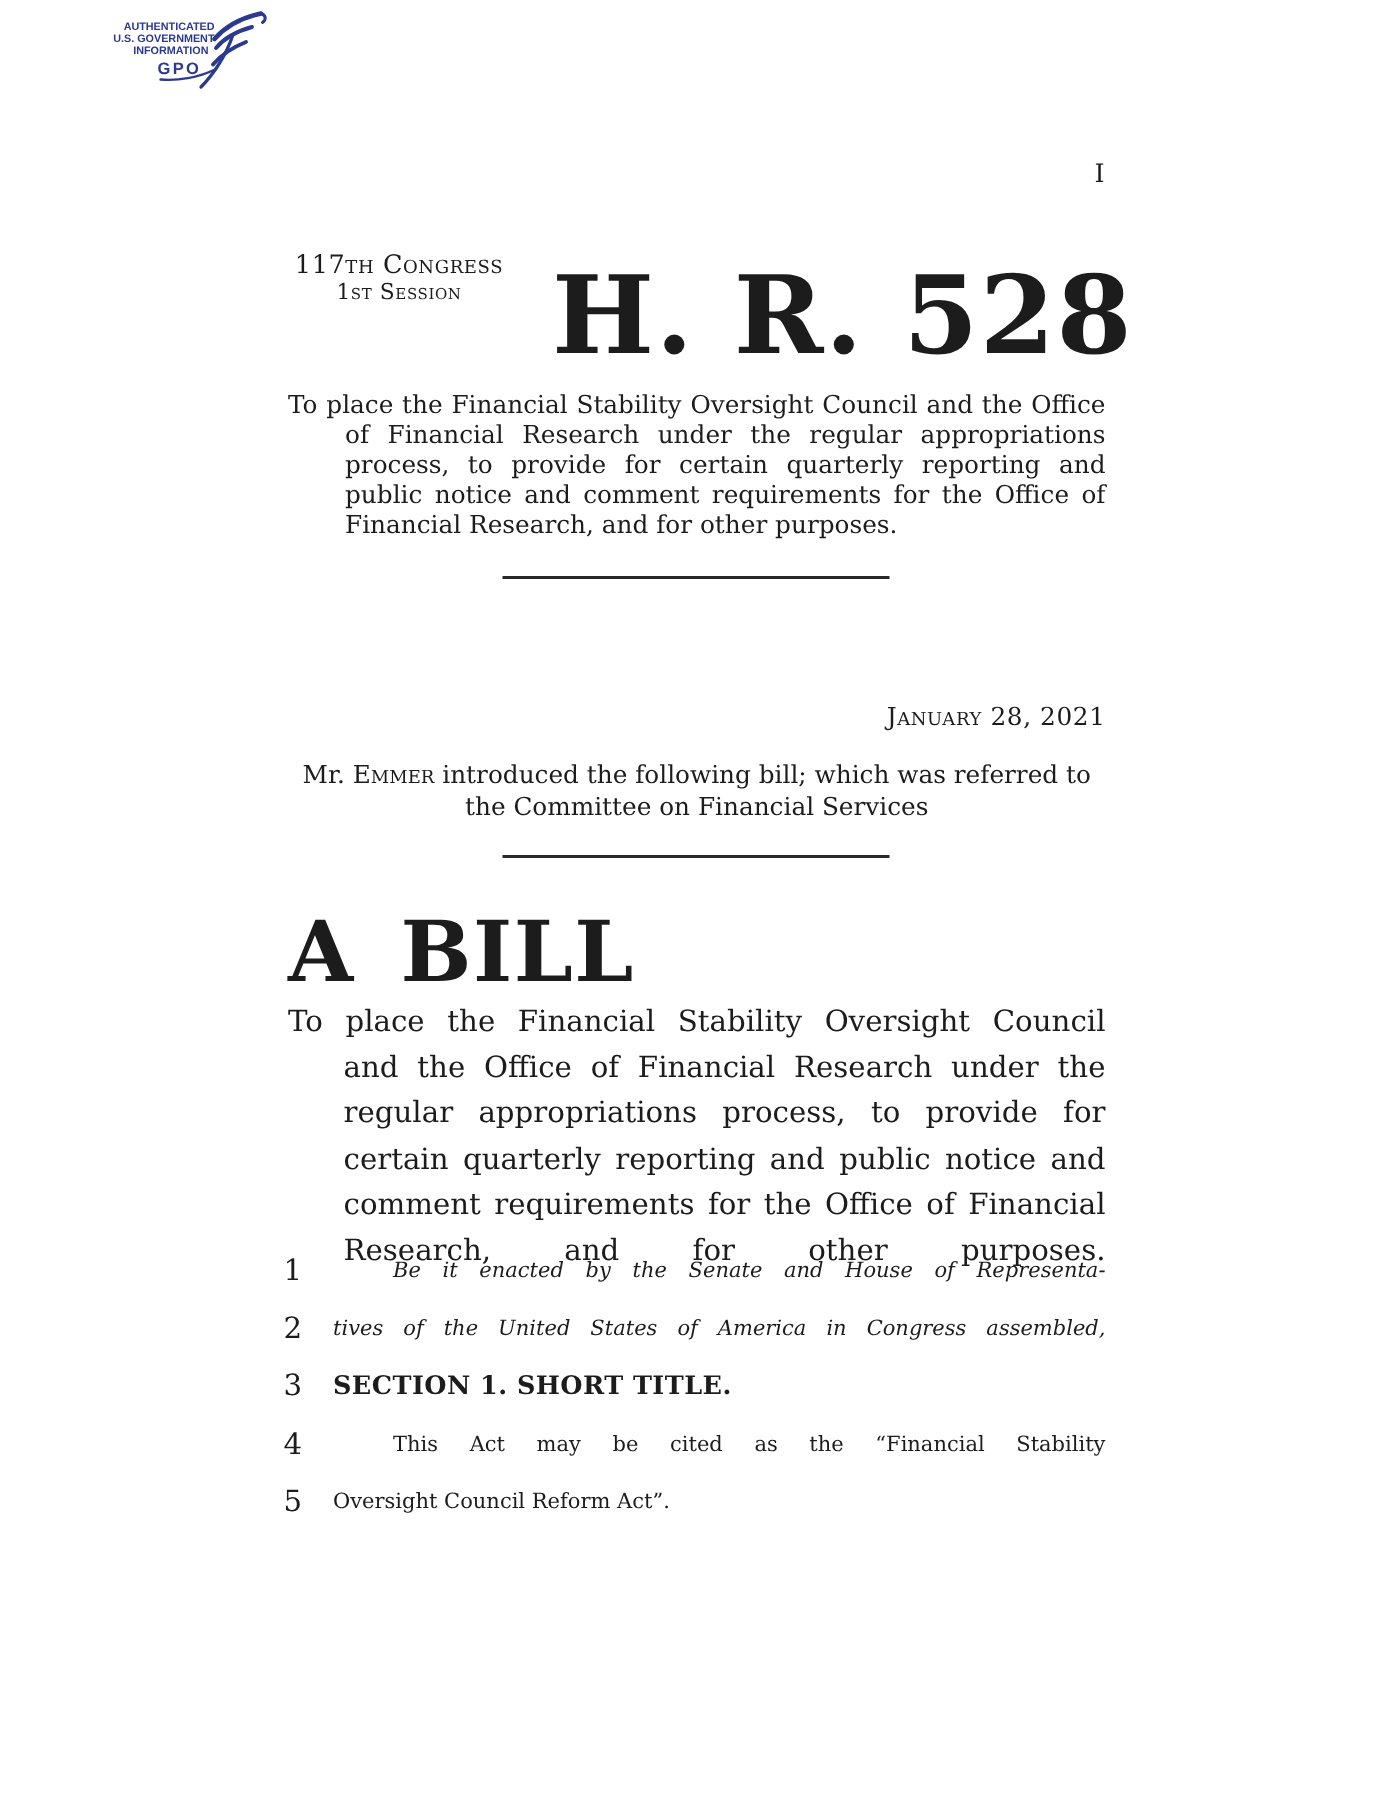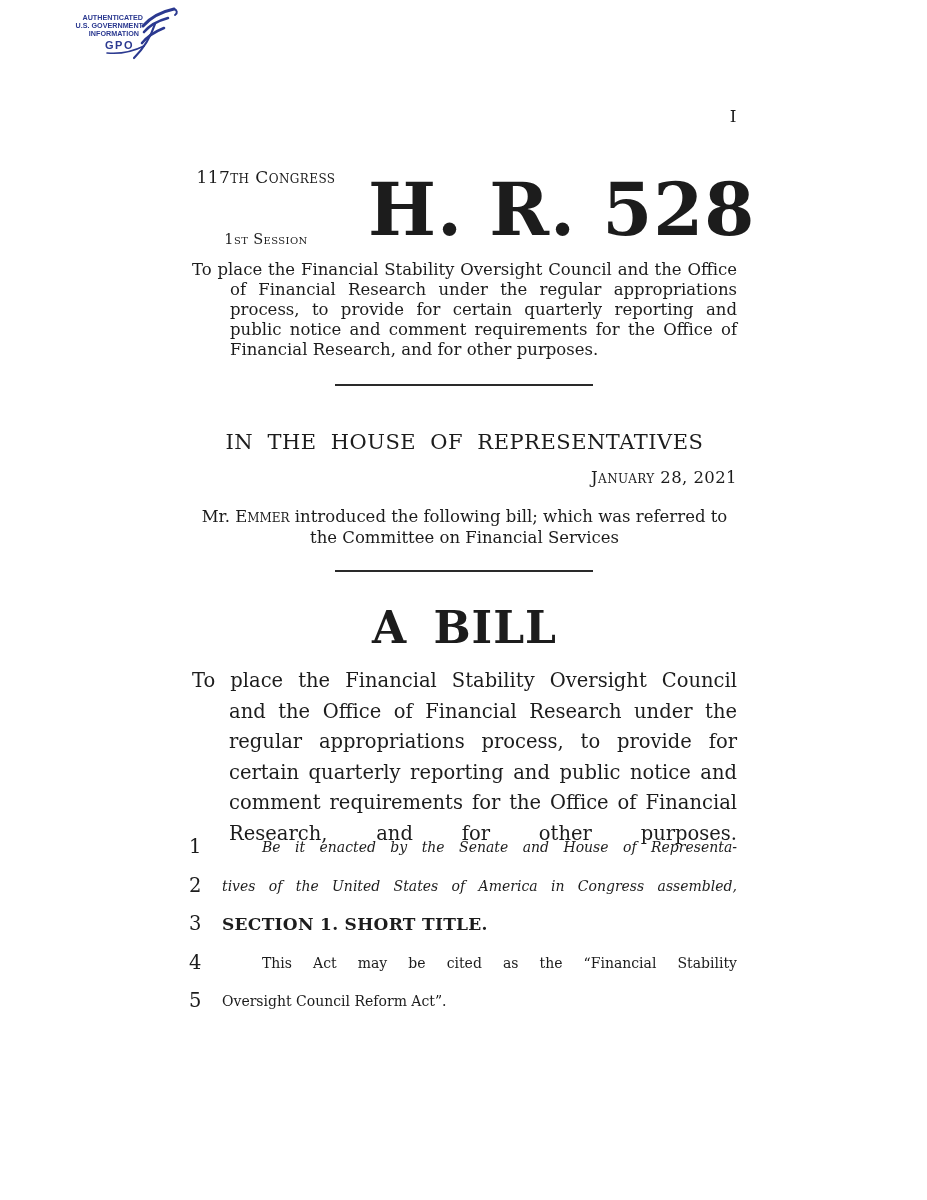--- a/index.html
+++ b/index.html
@@ -28,21 +28,20 @@
     position: absolute; left: 183px; top: 168px; width: 166px;
     text-align: center;
   }
   .congress-line {
     font-size: 17px; font-variant: small-caps; letter-spacing: 0.4px;
     line-height: 19px;
   }
   .session-line {
     font-size: 14.5px; font-variant: small-caps; letter-spacing: 0.4px;
     line-height: 16px;
-    margin-top: 44px;
   }
   .bill-number {
     position: absolute; left: 368px; top: 167px; width: 370px;
     font-size: 72px; font-weight: bold; letter-spacing: 1px;
     white-space: nowrap;
   }
 
   
   .preamble {
     position: absolute; left: 192px; top: 260px; width: 545px; margin: 0;
@@ -70,21 +69,21 @@
   }
   .referral {
     position: absolute; left: 192px; top: 506px; width: 545px; margin: 0;
     text-align: center; font-size: 16.5px; line-height: 21px;
   }
   .sc { font-variant: small-caps; }
 
   
   .bill-title {
     position: absolute; left: 192px; top: 602px; width: 545px; margin: 0;
-    text-align: center; font-size: 44px; font-weight: bold;
+    text-align: left; font-size: 56px; font-weight: bold;
     letter-spacing: 1px; word-spacing: 10px;
   }
   .bill-text {
     position: absolute; left: 192px; top: 666px; width: 545px; margin: 0;
     font-size: 19.5px; line-height: 30.5px; text-align: justify;
     text-align-last: justify;
     box-sizing: border-box; padding-left: 37px; text-indent: -37px;
     word-spacing: 1.5px;
   }
 
@@ -127,21 +126,20 @@
   <div class="congress-block">
     <div class="congress-line">117th Congress</div>
     <div class="session-line">1st Session</div>
   </div>
   <div class="bill-number">H. R. 528</div>
 
   <p class="preamble">To place the Financial Stability Oversight Council and the Office of Financial Research under the regular appropriations process, to provide for certain quarterly reporting and public notice and comment requirements for the Office of Financial Research, and for other purposes.</p>
 
   <hr class="rule rule1">
 
-  <div class="house-heading">IN THE HOUSE OF REPRESENTATIVES</div>
   <div class="date-line">January 28, 2021</div>
   <p class="referral"><span>Mr. </span><span class="sc">Emmer</span><span> introduced the following bill; which was referred to the Committee on Financial Services</span></p>
 
   <hr class="rule rule2">
 
   <h1 class="bill-title">A BILL</h1>
   <p class="bill-text">To place the Financial Stability Oversight Council and the Office of Financial Research under the regular appropriations process, to provide for certain quarterly reporting and public notice and comment requirements for the Office of Financial Research, and for other purposes.</p>
 
   <div class="body-lines">
     <div class="line-row">

